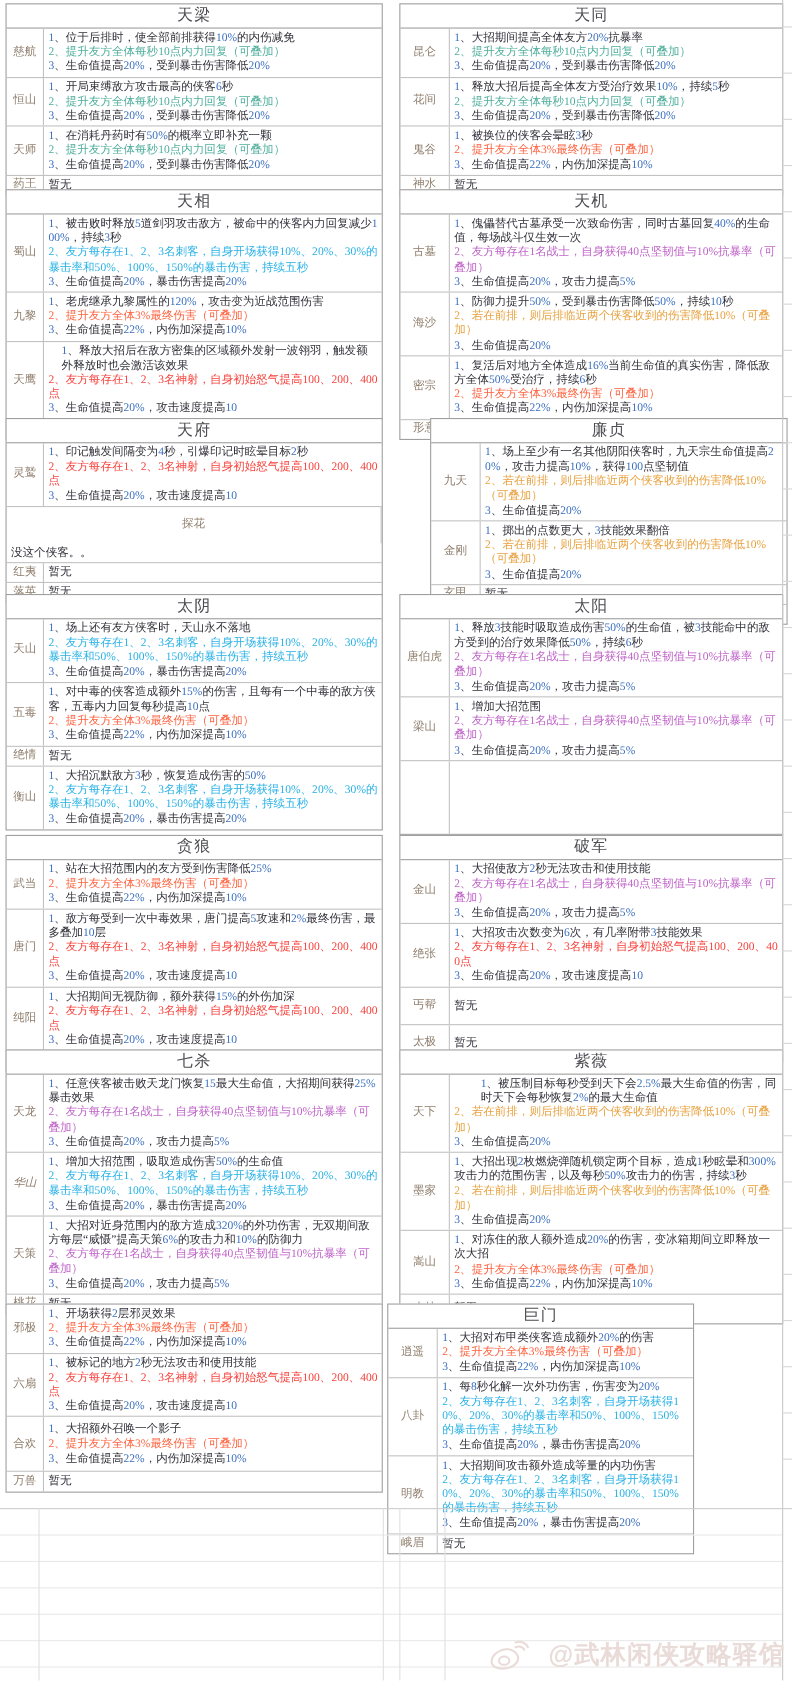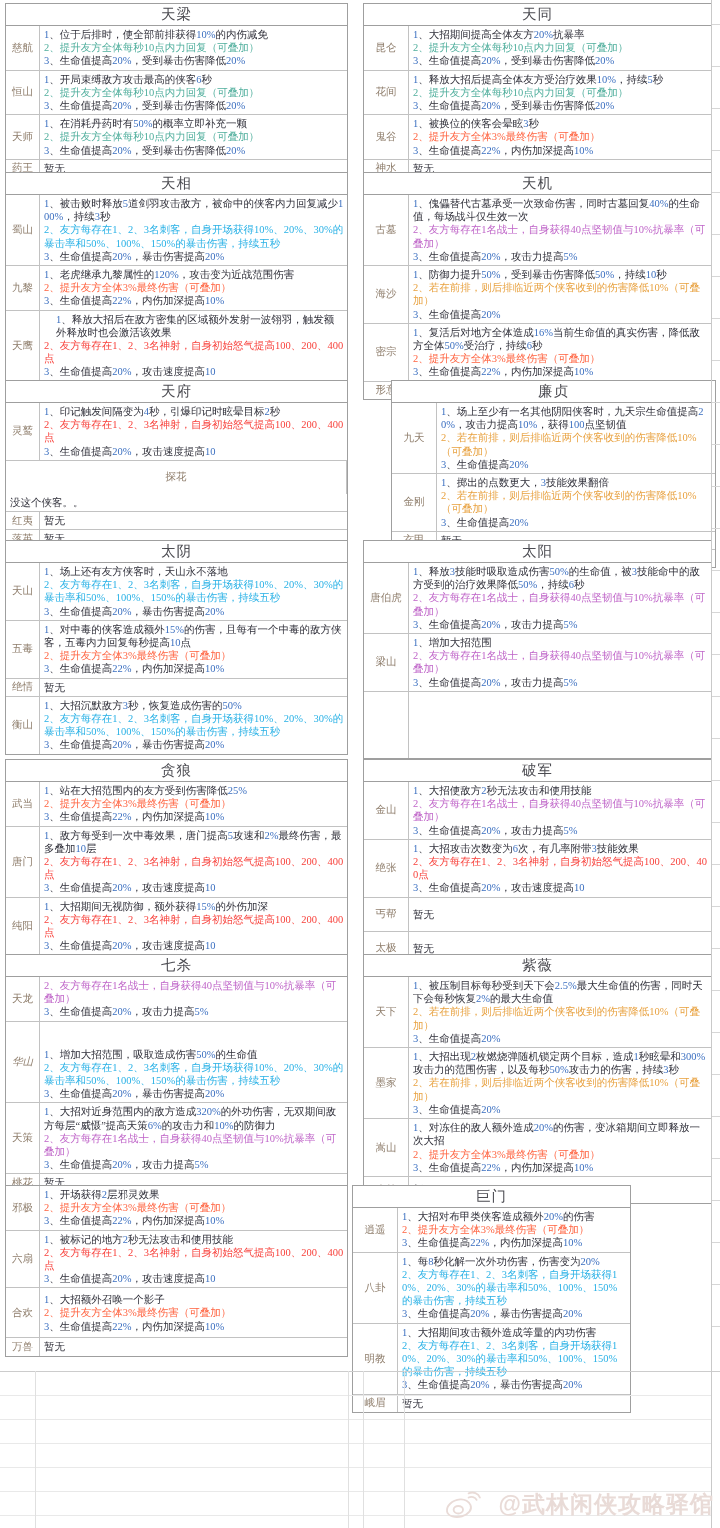--- a/index.html
+++ b/index.html
@@ -337,28 +337,29 @@
           <div class="desc">
             <div class="line" style="color: rgb(49, 49, 59);">暂无</div>
           </div>
         </div>
       </div>
       <div class="tbl" style="top: 954px; left: 5px; width: 343px;">
         <div class="tbl-title" style="color: rgb(76, 76, 82);">七杀</div>
         <div class="row">
           <div class="name" style="flex-basis: 31px; color: rgb(143, 126, 108);">天龙</div>
           <div class="desc">
+            <div class="line" style="color: rgb(49, 49, 59);"><span class="num">1</span>、任意侠客被击败天龙门恢复<span class="num">15</span>最大生命值，大招期间获得<span class="num">25%</span>暴击效果</div>
             <div class="line" style="color: rgb(191, 100, 200);">2、友方每存在1名战士，自身获得40点坚韧值与10%抗暴率（可叠加）</div>
             <div class="line" style="color: rgb(49, 49, 59);"><span class="num">3</span>、生命值提高<span class="num">20%</span>，攻击力提高<span class="num">5%</span></div>
           </div>
         </div>
         <div class="row">
           <div class="name" style="flex-basis: 31px; color: rgb(143, 126, 108); font-style: italic;">华山</div>
           <div class="desc">
-            <div class="line" style="color: rgb(49, 49, 59); margin-top: 24px;"><span class="num">1</span>、增加大招范围，吸取造成伤害<span class="num">50%</span>的生命值</div>
+            <div class="line" style="color: rgb(49, 49, 59);"><span class="num">1</span>、增加大招范围，吸取造成伤害<span class="num">50%</span>的生命值</div>
             <div class="line" style="color: rgb(41, 177, 230);">2、友方每存在1、2、3名刺客，自身开场获得10%、20%、30%的暴击率和50%、100%、150%的暴击伤害，持续五秒</div>
             <div class="line" style="color: rgb(49, 49, 59);"><span class="num">3</span>、生命值提高<span class="num">20%</span>，暴击伤害提高<span class="num">20%</span></div>
           </div>
         </div>
         <div class="row">
           <div class="name" style="flex-basis: 31px; color: rgb(143, 126, 108);">天策</div>
           <div class="desc">
             <div class="line" style="color: rgb(49, 49, 59);"><span class="num">1</span>、大招对近身范围内的敌方造成<span class="num">320%</span>的外功伤害，无双期间敌方每层“威慑”提高天策<span class="num">6%</span>的攻击力和<span class="num">10%</span>的防御力</div>
             <div class="line" style="color: rgb(191, 100, 200);">2、友方每存在1名战士，自身获得40点坚韧值与10%抗暴率（可叠加）</div>
             <div class="line" style="color: rgb(49, 49, 59);"><span class="num">3</span>、生命值提高<span class="num">20%</span>，攻击力提高<span class="num">5%</span></div>
@@ -369,21 +370,21 @@
           <div class="desc">
             <div class="line" style="color: rgb(49, 49, 59);">暂无</div>
           </div>
         </div>
       </div>
       <div class="tbl" style="top: 954px; left: 363px; width: 349px;">
         <div class="tbl-title" style="color: rgb(76, 76, 82);">紫薇</div>
         <div class="row">
           <div class="name" style="flex-basis: 42px; color: rgb(143, 126, 108);">天下</div>
           <div class="desc">
-            <div class="line" style="color: rgb(49, 49, 59);"><span class="num">1</span>、被压制目标每秒受到天下会<span class="num">2.5%</span>最大生命值的伤害，同时天下会每秒恢复<span class="num">2%</span>的最大生命值</div>
+            <div class="line" style="color: rgb(49, 49, 59); margin-left: 24px;"><span class="num">1</span>、被压制目标每秒受到天下会<span class="num">2.5%</span>最大生命值的伤害，同时天下会每秒恢复<span class="num">2%</span>的最大生命值</div>
             <div class="line" style="color: rgb(232, 161, 63);">2、若在前排，则后排临近两个侠客收到的伤害降低10%（可叠加）</div>
             <div class="line" style="color: rgb(49, 49, 59);"><span class="num">3</span>、生命值提高<span class="num">20%</span></div>
           </div>
         </div>
         <div class="row">
           <div class="name" style="flex-basis: 42px; color: rgb(143, 126, 108);">墨家</div>
           <div class="desc">
             <div class="line" style="color: rgb(49, 49, 59);"><span class="num">1</span>、大招出现<span class="num">2</span>枚燃烧弹随机锁定两个目标，造成<span class="num">1</span>秒眩晕和<span class="num">300%</span>攻击力的范围伤害，以及每秒<span class="num">50%</span>攻击力的伤害，持续<span class="num">3</span>秒</div>
             <div class="line" style="color: rgb(232, 161, 63);">2、若在前排，则后排临近两个侠客收到的伤害降低10%（可叠加）</div>
             <div class="line" style="color: rgb(49, 49, 59);"><span class="num">3</span>、生命值提高<span class="num">20%</span></div>

